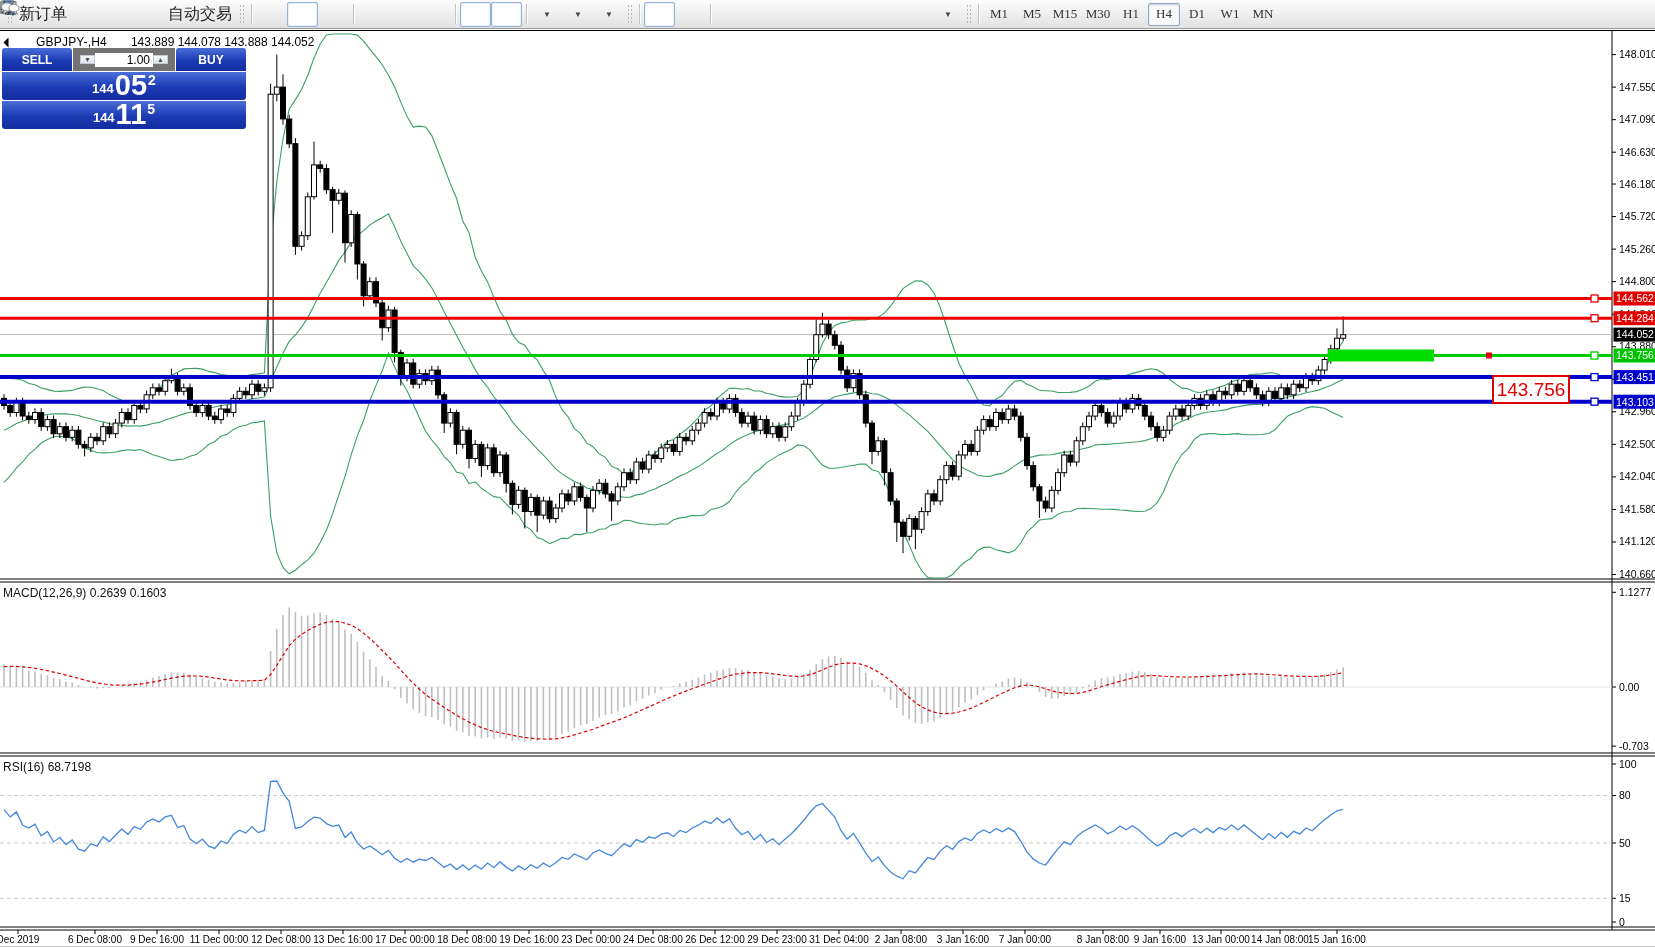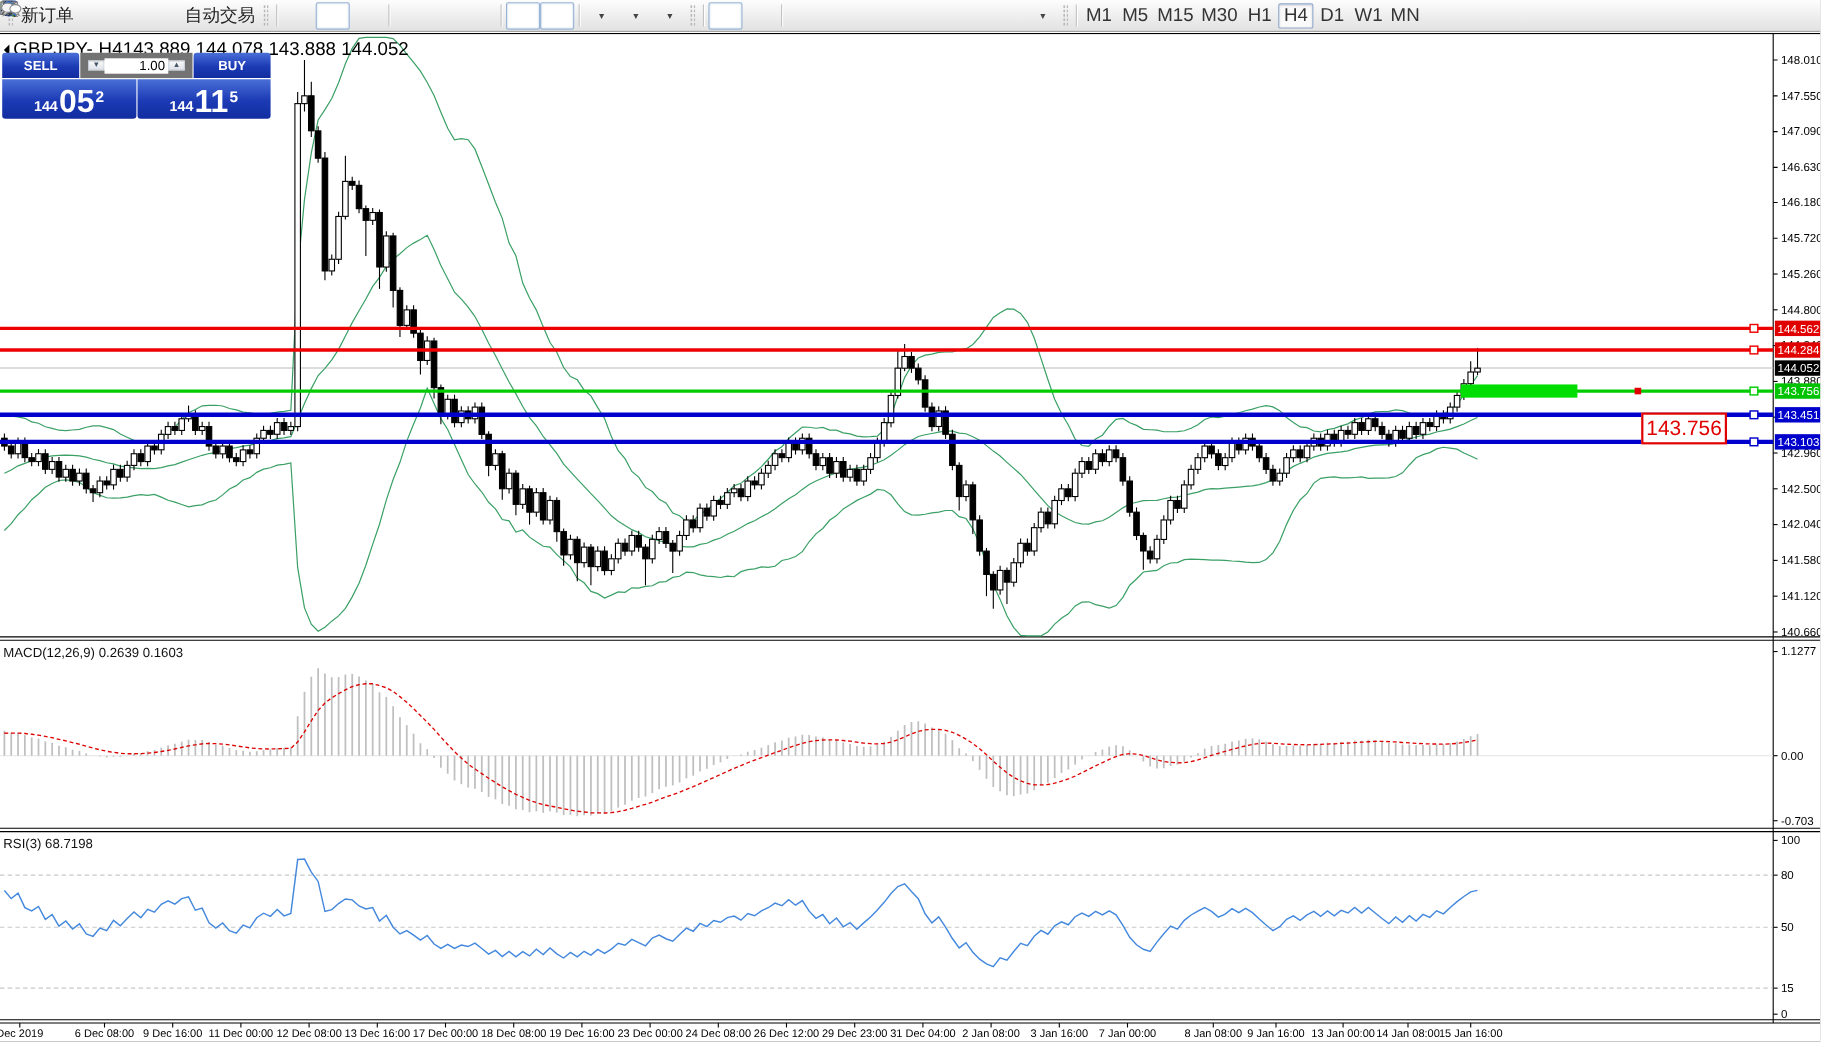--- a/index.html
+++ b/index.html
@@ -12,40 +12,40 @@
   .tb-grip{width:5px;height:20px;margin:0 3px;
     background-image:radial-gradient(#b9b9b9 35%,transparent 36%);background-size:3px 4px;}
   .tb-sep{width:1px;height:20px;background:#c3c3c3;margin:0 4px;box-shadow:1px 0 0 #fff;}
   .tb-btn{height:23px;min-width:23px;display:flex;align-items:center;justify-content:center;
     gap:3px;padding:0 3px;border:1px solid transparent;border-radius:2px;color:#222;font-size:12px;}
   .tb-btn.active{background:#fff;border:1px solid #96b2d4;box-shadow:inset 0 0 2px #bcd;}
   .tb-btn .cjk{font-size:16px;}
   .caret{font-size:8px;color:#444;margin-left:1px;}
   .tb-right{margin-left:auto;display:flex;align-items:center;}
   .tf-btn{height:21px;min-width:26px;display:flex;align-items:center;justify-content:center;
-    font-size:17px;color:#333;border:1px solid transparent;border-radius:2px;padding:0 2px;}
+    font-size:13px;color:#333;border:1px solid transparent;border-radius:2px;padding:0 2px;font-family:Liberation Serif, serif;}
   .tf-btn.active{background:#fafafa;border:1px solid #8fa8c8;box-shadow:inset 0 1px 2px #ccd;}
   
   .chartwrap{position:absolute;left:0;top:30px;width:1655px;height:917px;background:#fff;
     border-top:1px solid #000;}
   svg{position:absolute;left:0;top:0;}
   
-  .symline{position:absolute;left:5px;top:4px;font-size:17px;color:#000;z-index:5;display:flex;gap:0;align-items:center;}
+  .symline{position:absolute;left:5px;top:4px;font-size:12px;color:#000;z-index:5;display:flex;gap:24px;align-items:center;}
   .symtri{width:0;height:0;border-left:7px solid #000;border-bottom:7px solid transparent;transform:rotate(-45deg);}
   
   .oct{position:absolute;left:2px;top:17px;width:244px;z-index:6;font-family:"Liberation Sans",sans-serif;}
   .oct-row1{display:flex;height:23px;gap:1px;}
   .oct-sell,.oct-buy{flex:1;display:flex;align-items:center;justify-content:center;color:#fff;
      font-size:12px;font-weight:bold;background:linear-gradient(#4a6fd8,#1b3ab4 55%,#122da0);
      border-radius:3px 3px 0 0;}
   .oct-vol{width:88px;background:#fff;border:7px solid #737373;display:flex;align-items:center;}
   .oct-vol input{flex:1;width:40px;border:0;outline:0;text-align:right;font-size:12px;padding:0 3px;}
   .spin{width:15px;height:100%;display:flex;align-items:center;justify-content:center;
      background:linear-gradient(#f8f8f8,#dfe3ea);font-size:7px;color:#456;border:1px solid #c6ccd6;box-sizing:border-box;}
-  .oct-row2{display:flex;height:36px;gap:1px;margin-top:1px;}
+  .oct-row2{display:flex;height:36px;gap:1px;margin-top:1px;flex-direction:column;}
   .px-box{flex:1;display:flex;align-items:flex-end;justify-content:center;color:#fff;
      background:linear-gradient(#4a6fd8,#1b3ab4 55%,#122da0);border-radius:0 0 3px 3px;padding-bottom:2px;}
   .px-small{font-size:13px;font-weight:bold;margin:0 1px 2px 0;}
   .px-big{font-size:29px;font-weight:bold;line-height:26px;}
   .px-sup{font-size:14px;font-weight:bold;margin:0 0 10px 1px;}
   
   .indlabel{position:absolute;font-size:12px;color:#111;z-index:5;white-space:pre;}
   
   .cn-note{position:absolute;left:1352px;top:408px;z-index:7;font-size:29px;font-weight:bold;
      letter-spacing:3px;color:#00d300;text-shadow:2px 2px 0 #6a6a6a;white-space:nowrap;}
@@ -1118,19 +1118,19 @@
         </div>
         <div class="px-box">
           <span class="px-small">144</span>
             <span class="px-big">11</span>
             <span class="px-sup">5</span>
         </div>
       </div>
     </div>
 
     <div class="indlabel" style="left:3px;top:555px;"><span>MACD(12,26,9)</span> <span>0.2639</span> <span>0.1603</span></div>
-    <div class="indlabel" style="left:3px;top:729px;"><span>RSI(3)</span> <span>68.7198</span></div>
+    <div class="indlabel" style="left:3px;top:729px;"><span>RSI(16)</span> <span>68.7198</span></div>
 
     <div class="callout">
         <span>143.756</span>
       </div>
   </div>
 </div>
 
 </body></html>

